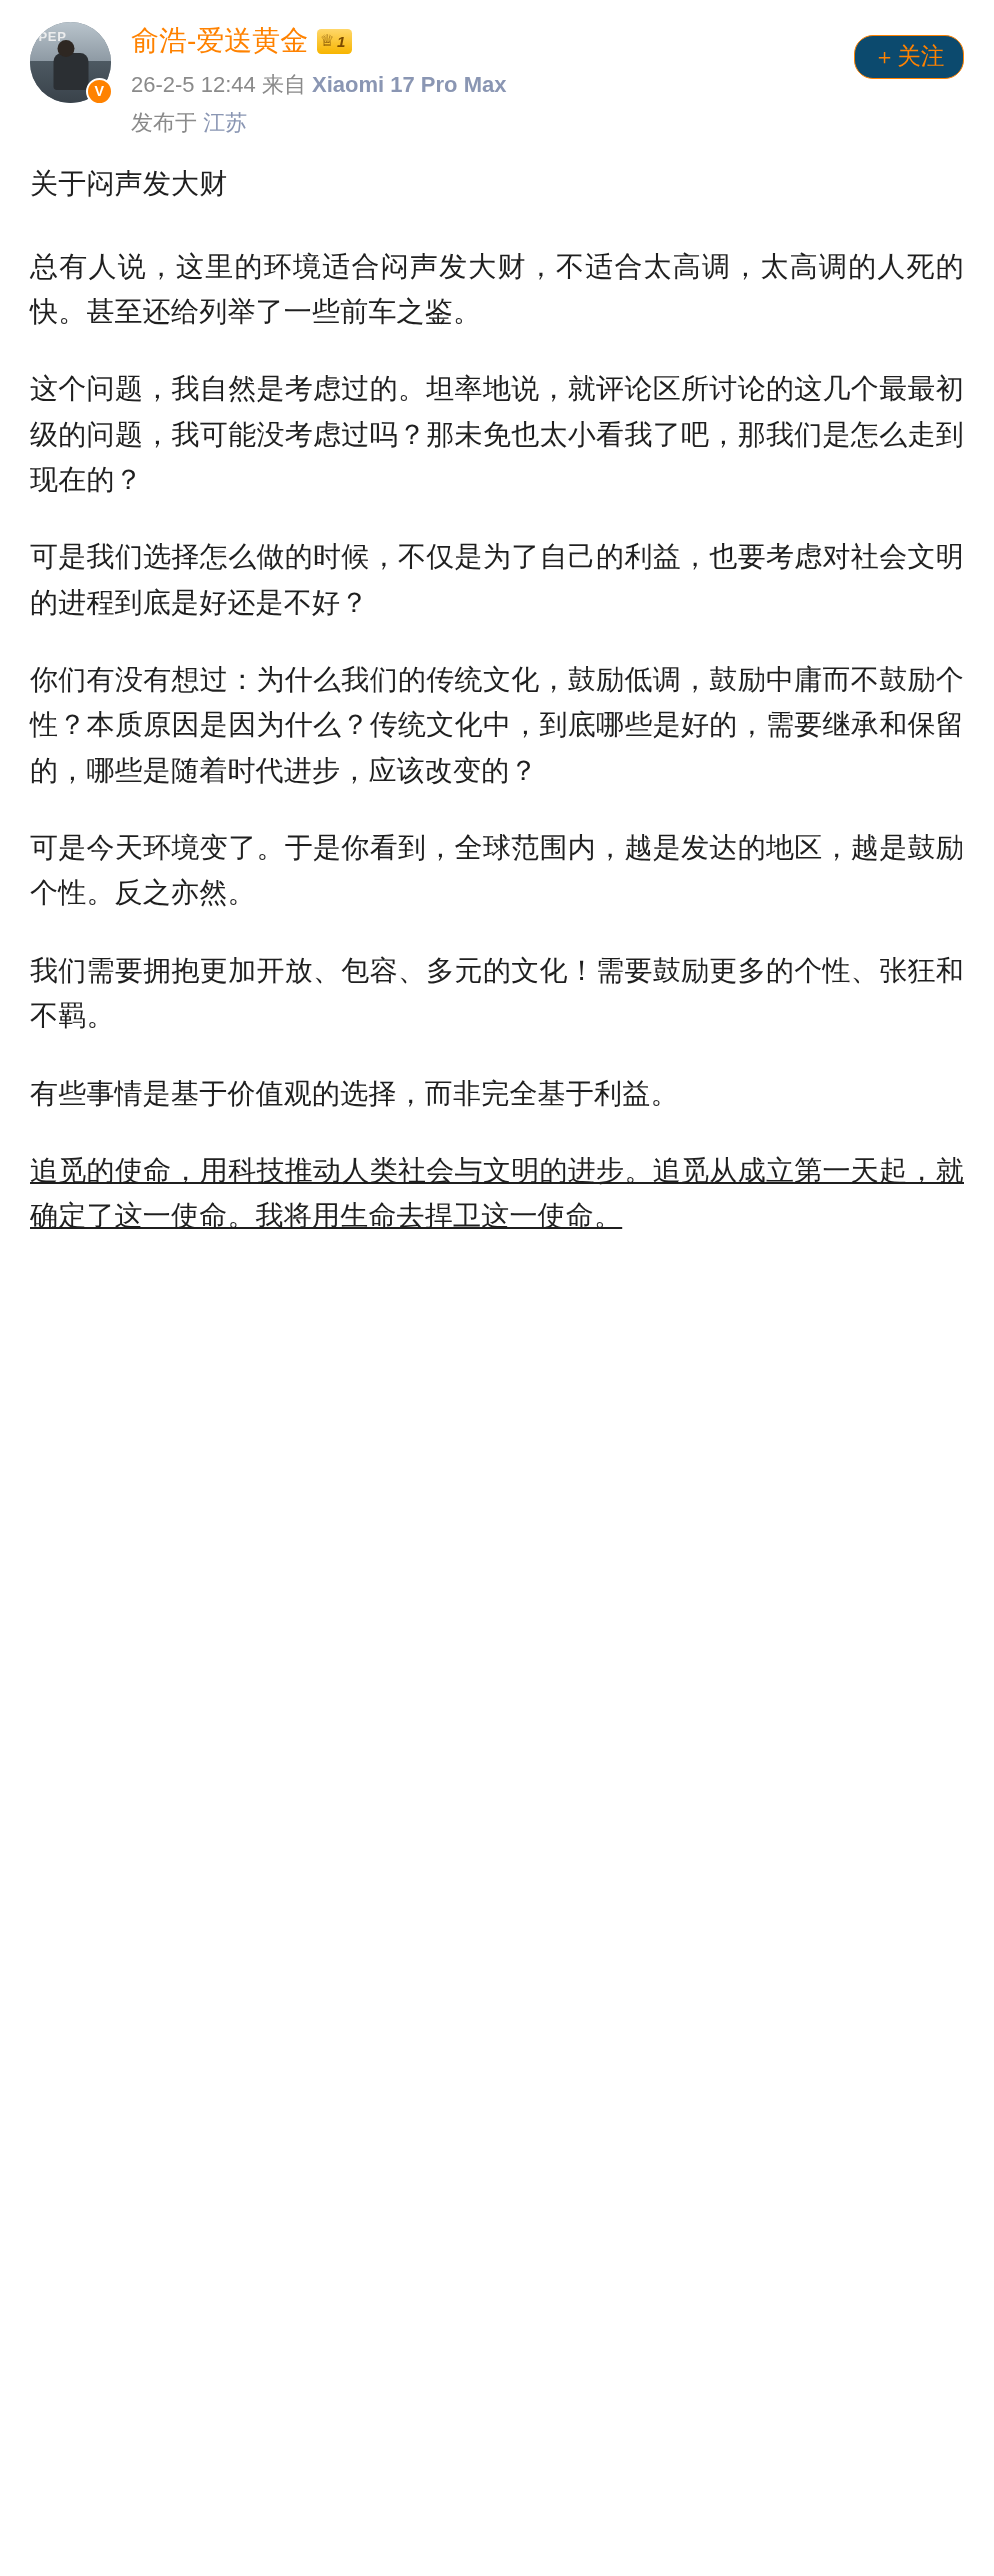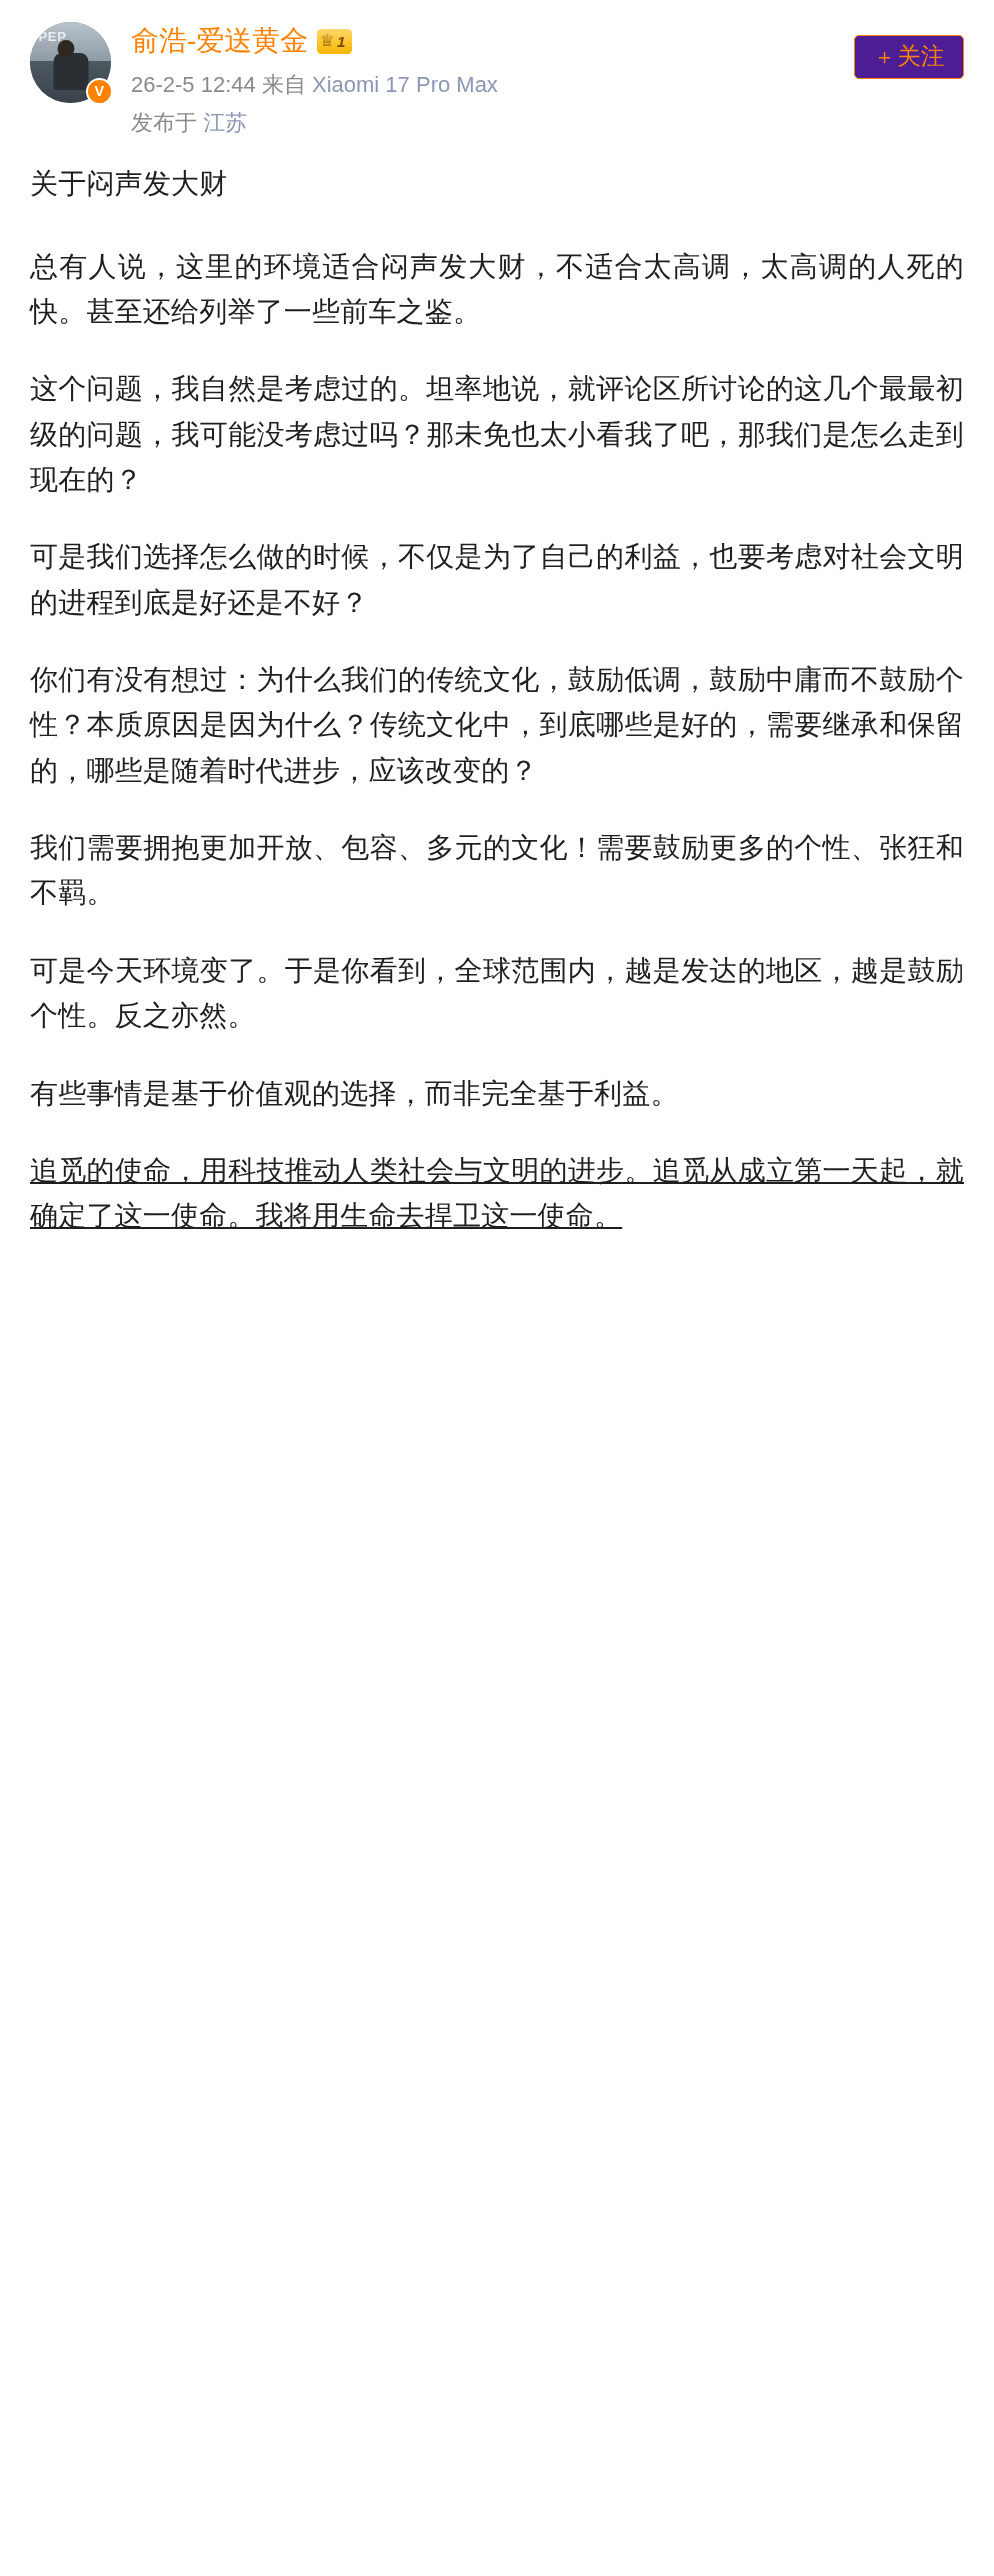--- a/index.html
+++ b/index.html
@@ -140,39 +140,40 @@
   }
   .meta-line {
     margin-top: 10px;
     font-size: 22px;
     color: #8a8a8a;
     line-height: 1.45;
     white-space: nowrap;
   }
   .meta-line .src {
     color: #8a96b3;
+    font-weight: bold;
   }
   .meta-line2 {
     margin-top: 6.7px;
     font-size: 22px;
     color: #8a8a8a;
     line-height: 1.45;
   }
   .meta-line2 .loc {
     color: #8a96b3;
   }
 
   .follow-btn {
     position: absolute;
     right: 30px;
     top: 35px;
     border: 0.8px solid #ff8200;
     color: #ff8200;
-    background: #4c1d95;
-    border-radius: 5px;
+    background: #0c4a6e;
+    border-radius: 19px;
     font-size: 23.6px;
     padding: 9.3px 18.6px;
     line-height: 1;
     white-space: nowrap;
     font-family: Liberation Serif, serif;
   }
   .follow-btn .plus {
     font-size: 22px;
     margin-right: 1.7px;
   }
@@ -235,20 +236,20 @@
     </button>
 
   </div>
 
   <div class="post-body">
     <p class="para title">关于闷声发大财</p>
     <p class="para">总有人说，这里的环境适合闷声发大财，不适合太高调，太高调的人死的快。甚至还给列举了一些前车之鉴。</p>
     <p class="para">这个问题，我自然是考虑过的。坦率地说，就评论区所讨论的这几个最最初级的问题，我可能没考虑过吗？那未免也太小看我了吧，那我们是怎么走到现在的？</p>
     <p class="para">可是我们选择怎么做的时候，不仅是为了自己的利益，也要考虑对社会文明的进程到底是好还是不好？</p>
     <p class="para">你们有没有想过：为什么我们的传统文化，鼓励低调，鼓励中庸而不鼓励个性？本质原因是因为什么？传统文化中，到底哪些是好的，需要继承和保留的，哪些是随着时代进步，应该改变的？</p>
+    <p class="para">可是今天环境变了。于是你看到，全球范围内，越是发达的地区，越是鼓励个性。反之亦然。</p>
     <p class="para">我们需要拥抱更加开放、包容、多元的文化！需要鼓励更多的个性、张狂和不羁。</p>
-    <p class="para">可是今天环境变了。于是你看到，全球范围内，越是发达的地区，越是鼓励个性。反之亦然。</p>
     <p class="para">有些事情是基于价值观的选择，而非完全基于利益。</p>
     <p class="para">追觅的使命，用科技推动人类社会与文明的进步。追觅从成立第一天起，就确定了这一使命。我将用生命去捍卫这一使命。</p>
   </div>
 
 </div>
 
 
 </body></html>

